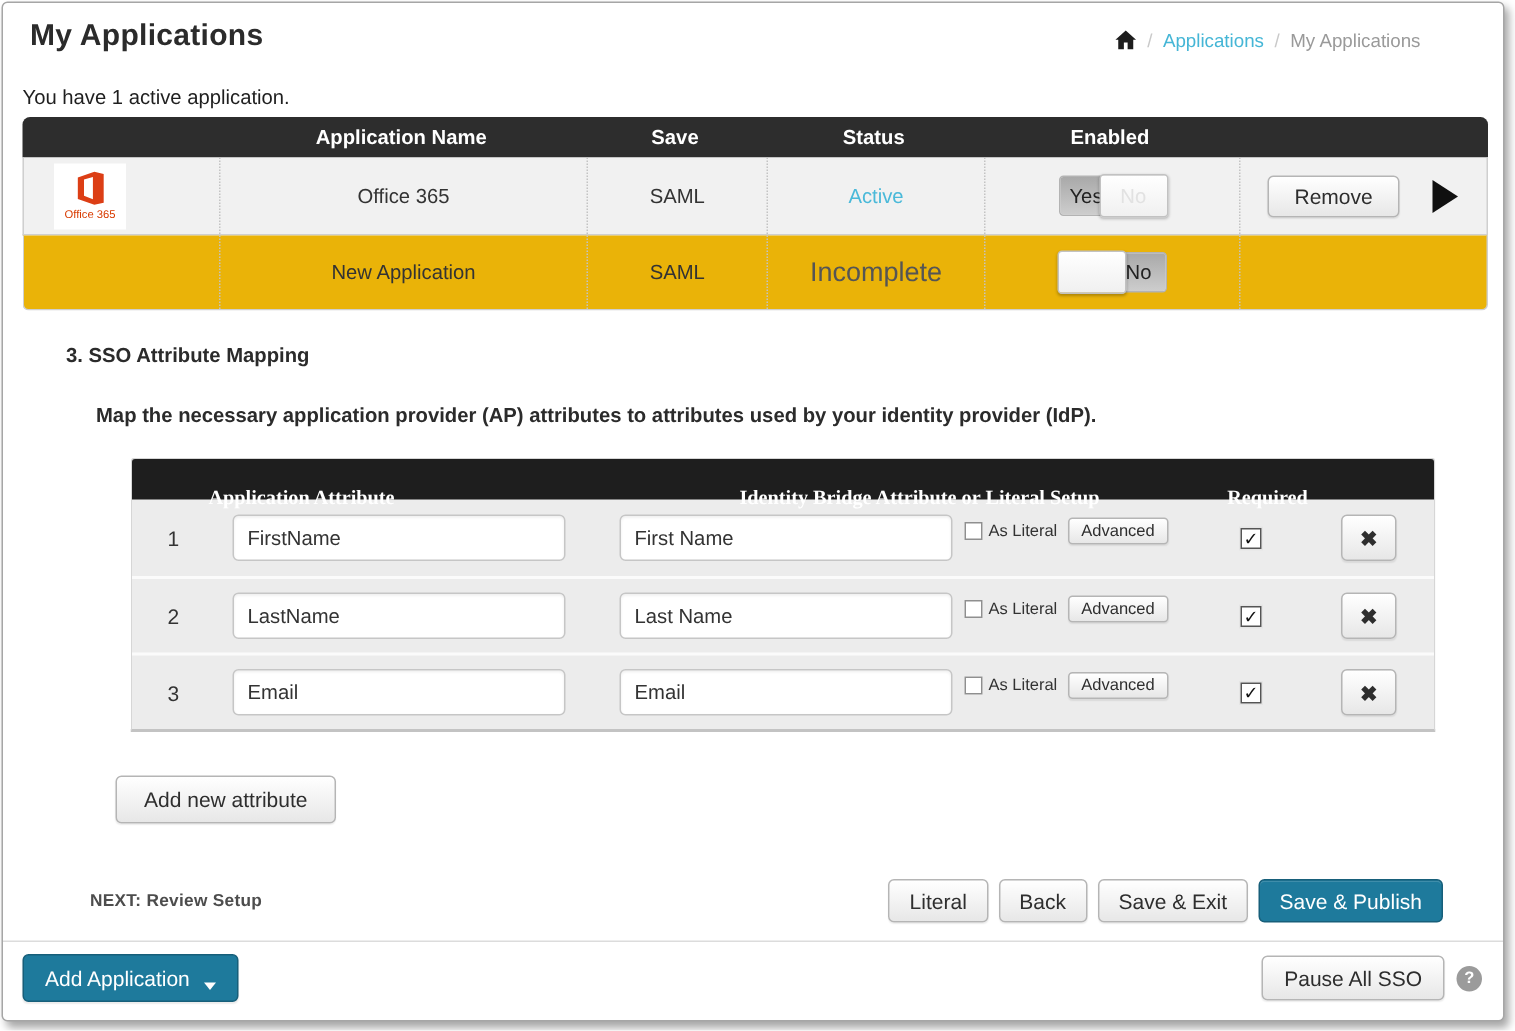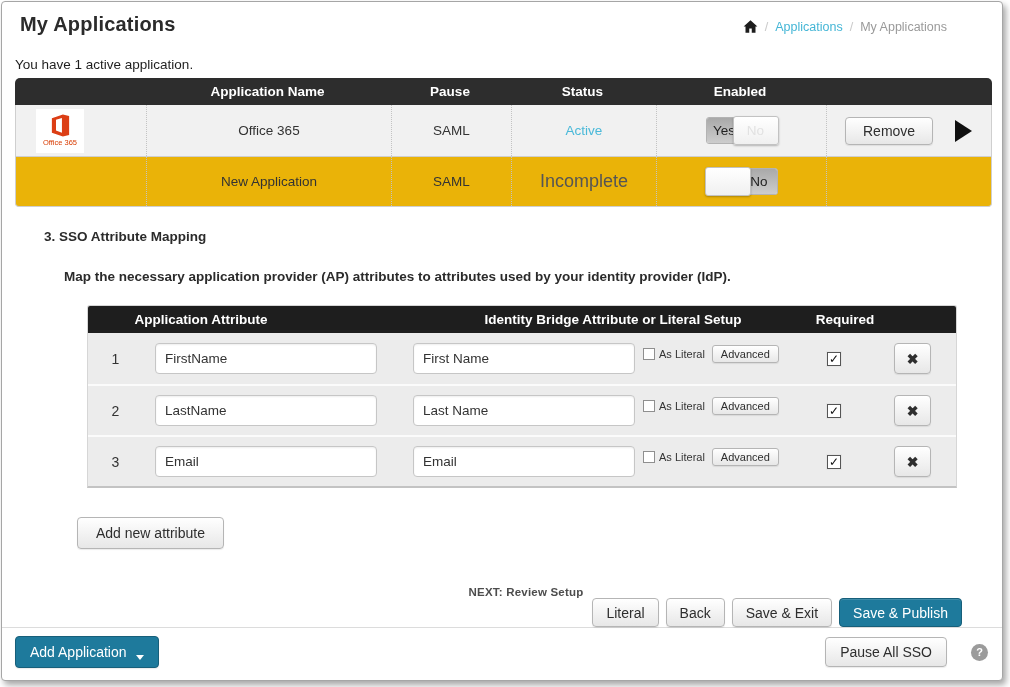--- a/index.html
+++ b/index.html
@@ -84,21 +84,21 @@
   }
   .btn-remove { padding: 5px 17px; }
   .play-arrow { width: 0; height: 0; border-left: 17px solid #101010; border-top: 11px solid transparent; border-bottom: 11px solid transparent; cursor: pointer; }
 
   
   .sec-heading { font-size: 13.5px; font-weight: bold; margin: 22px 0 0 29px; color: #2b2b2b; }
   .sec-desc { font-size: 13.5px; font-weight: bold; margin: 25px 0 0 49px; color: #2b2b2b; }
 
   .attr-table { width: 870px; margin: 21px 0 0 72px; background: #ececec; border: 1px solid #d6d6d6; border-bottom: 2px solid #c3c3c3; border-radius: 3px 3px 0 0; }
   .attr-head { position: relative; height: 27px; background: #1e1e1e; color: #fff; font-size: 13.5px; font-weight: bold; border-radius: 2px 2px 0 0; }
-  .attr-head span { position: absolute; top: 0; line-height: 27px; transform: translateX(-50%); white-space: nowrap; }
+  .attr-head span { position: absolute; top: 12px; line-height: 27px; transform: translateX(-50%); white-space: nowrap; font-family: Liberation Serif, serif; }
   .ah-1 { left: 113px; } .ah-2 { left: 525px; } .ah-3 { left: 757px; }
 
   .attr-row { display: flex; align-items: center; height: 51px; }
   .attr-row + .attr-row { border-top: 2px solid #fbfbfb; }
   .attr-idx { width: 55px; text-align: center; font-size: 14px; color: #333; }
   .attr-input {
     width: 222px; height: 31px; border: 1px solid #c6c6c6; border-radius: 4px;
     padding: 0 9px; font-size: 13.5px; color: #333; background: #fff;
     font-family: "Liberation Sans", sans-serif;
     box-shadow: inset 0 1px 2px rgba(0,0,0,.07);
@@ -111,40 +111,40 @@
   .req-wrap { margin-left: auto; width: 60px; display: flex; justify-content: center; }
   .req-cb {
     width: 14px; height: 14px; background: #fff; border: 1px solid #555;
     display: flex; align-items: center; justify-content: center;
     font-size: 12px; color: #111; cursor: pointer; box-shadow: 0 0 0 1px #e5e5e5;
   }
   .btn-del { width: 37px; height: 31px; margin: 0 25px 0 30px; font-weight: bold; font-size: 14px; border-radius: 4px; }
 
   .btn-add-attr { margin: 29px 0 0 62px; padding: 7px 18px; }
 
-  .actions-row { display: flex; align-items: center; margin: 37px 0 0 45px; flex-direction: column; }
+  .actions-row { display: flex; align-items: center; margin: 37px 0 0 45px; }
   .next-label { font-size: 11.5px; font-weight: bold; color: #4d4d4d; letter-spacing: .2px; }
   .actions-group { margin-left: auto; margin-right: 30px; display: flex; gap: 7px; }
   .actions-group .btn { padding: 5px 13px; height: 29px; }
   .btn-primary {
     background: #1e7a9c; border: 1px solid #175f7a; color: #fff;
     box-shadow: inset 0 1px 0 rgba(255,255,255,.15);
   }
 
   
   .footer-bar {
     margin-top: auto; border-top: 1px solid #dcdcdc;
     padding: 8px 14px 12px 13px; display: flex; align-items: center;
   }
   .btn-add-app {
     background: #1e7a9c; border: 1px solid #175f7a; color: #fff;
     padding: 7px 14px; font-size: 14px; border-radius: 4px; gap: 7px; align-items: flex-end;
   }
   .caret-down { display: inline-block; width: 0; height: 0; border-top: 5px solid #fff; border-left: 4px solid transparent; border-right: 4px solid transparent; margin-left: 2px; }
-  .footer-right { margin-left: auto; display: flex; align-items: center; gap: 24px; }
+  .footer-right { margin-left: auto; display: flex; align-items: center; gap: 8px; }
   .btn-pause { padding: 6px 14px; }
   .help-circle {
     width: 17px; height: 17px; border-radius: 50%; background: #9b9b9b;
     color: #fff; font-size: 11px; font-weight: bold;
     display: flex; align-items: center; justify-content: center; cursor: pointer;
   }
 </style>
 </head>
 <body>
 
@@ -167,21 +167,21 @@
       </div>
     </div>
 
     <div class="intro">You have 1 active application.</div>
 
     
     <div class="apps-table">
       <div class="apps-head">
         <div class="hc c-logo cell"></div>
         <div class="hc c-name cell">Application Name</div>
-        <div class="hc c-type cell">Pause</div>
+        <div class="hc c-type cell">Save</div>
         <div class="hc c-status cell">Status</div>
         <div class="hc c-enabled cell">Enabled</div>
         <div class="hc cell" style="flex:1"></div>
       </div>
 
       <div class="apps-row first">
         <div class="cell c-logo">
           <div class="office-tile">
             <svg width="23" height="23" viewBox="0 0 24 24">
               <path fill-rule="evenodd" fill="#dc3e15" d="M14.5 0.5 L21 2 L21 22 L14.5 23.5 L3 19.5 L3 4.5 Z M13.5 4.2 L7.3 5.9 L7.3 17.3 L13.5 19.6 Z"></path>

